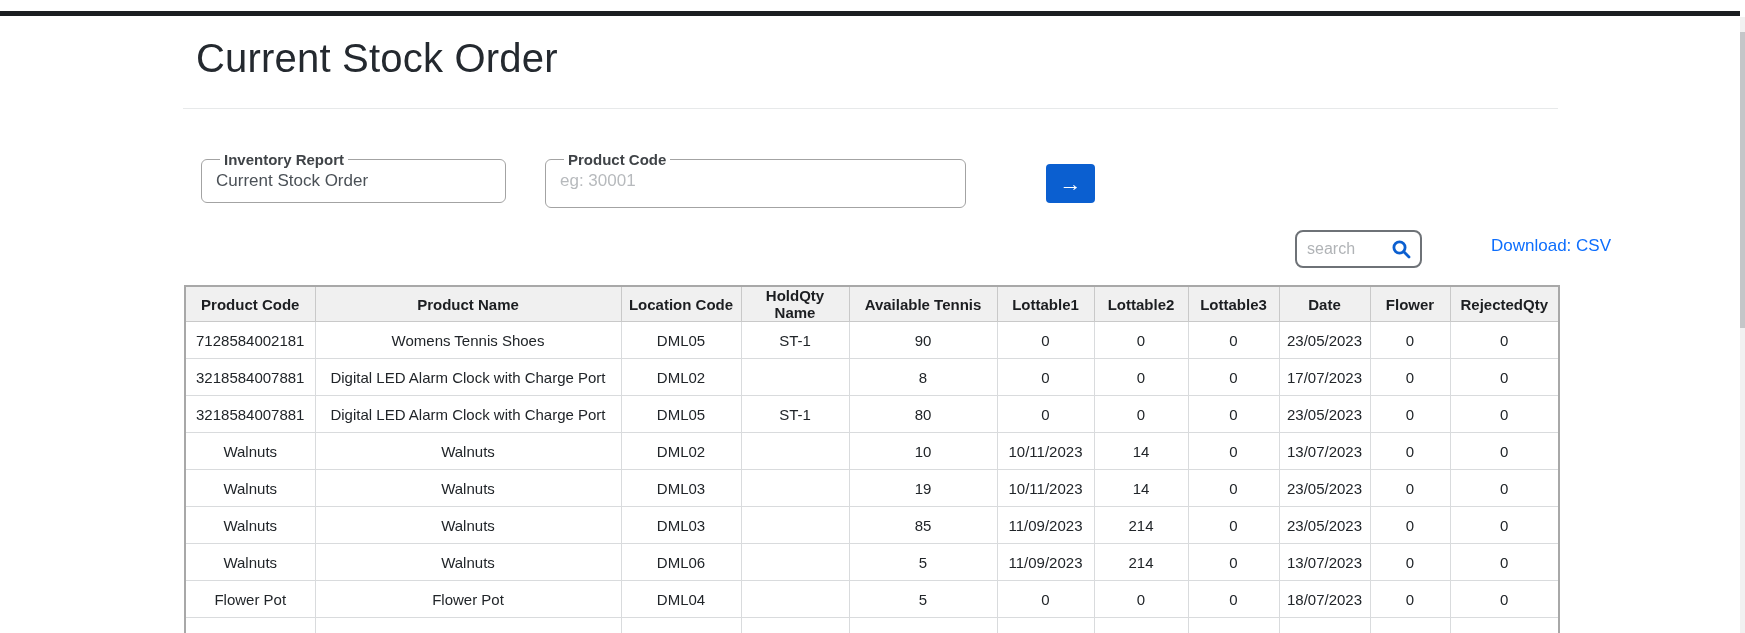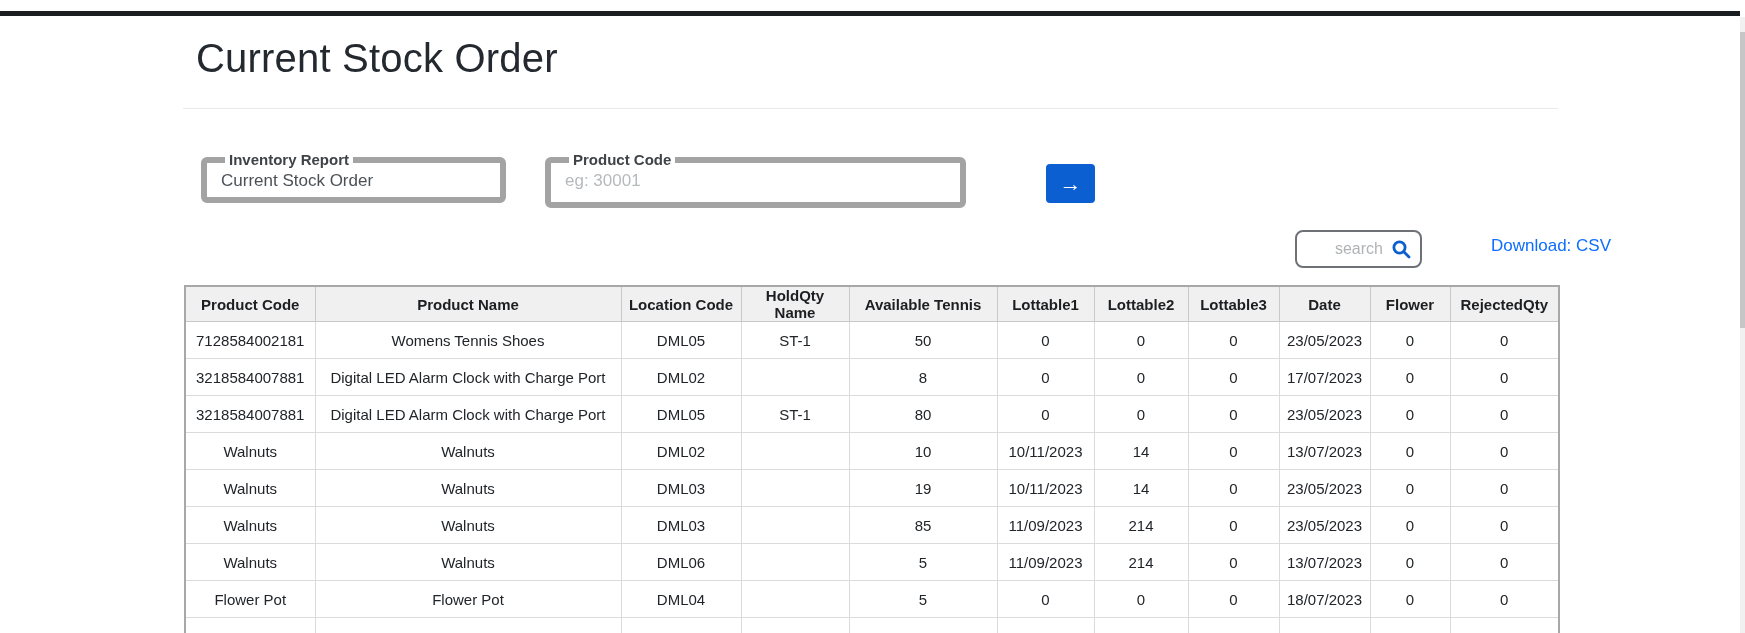--- a/index.html
+++ b/index.html
@@ -22,21 +22,21 @@
     letter-spacing: 0.2px;
     white-space: nowrap;
   }
   .title-divider {
     position: absolute; left: 183px; top: 108px;
     width: 1375px; height: 1px; background: #e7e9ea;
   }
   
   fieldset.field {
     position: absolute;
-    border: 6px solid #a3a3a3;
+    border: 1px solid #a3a3a3;
     border-radius: 6px;
     background: #ffffff;
     padding: 2px 12px 8px 12px;
   }
   fieldset.field legend {
     font-size: 15px; font-weight: bold; color: #3f4347;
     padding: 0 4px; margin-left: 6px;
     white-space: nowrap;
   }
   fieldset.field input {
@@ -67,21 +67,20 @@
     border-radius: 8px;
     background: #ffffff;
     display: flex; align-items: center;
     padding: 0 8px 0 10px;
   }
   .search-wrap input {
     border: none; outline: none; background: transparent;
     font-family: inherit;
     font-size: 16px; color: #495057;
     width: 76px;
-    text-align: right;
   }
   .search-wrap input::placeholder { color: #b0b3b6; }
   .search-icon-box { margin-left: auto; display: flex; align-items: center; cursor: pointer; }
   .download-link {
     position: absolute; left: 1491px; top: 236px;
     font-size: 17px; color: #0d6efd;
     text-decoration: none;
     white-space: nowrap;
     cursor: pointer;
   }
@@ -188,21 +187,21 @@
         <th>Flower</th>
         <th>RejectedQty</th>
       </tr>
   </thead>
   <tbody>
       <tr>
         <td>7128584002181</td>
         <td>Womens Tennis Shoes</td>
         <td>DML05</td>
         <td>ST-1</td>
-        <td>50</td>
+        <td>90</td>
         <td>0</td>
         <td>0</td>
         <td>0</td>
         <td>23/05/2023</td>
         <td>0</td>
         <td>0</td>
       </tr>
       <tr>
         <td>3218584007881</td>
         <td>Digital LED Alarm Clock with Charge Port</td>

